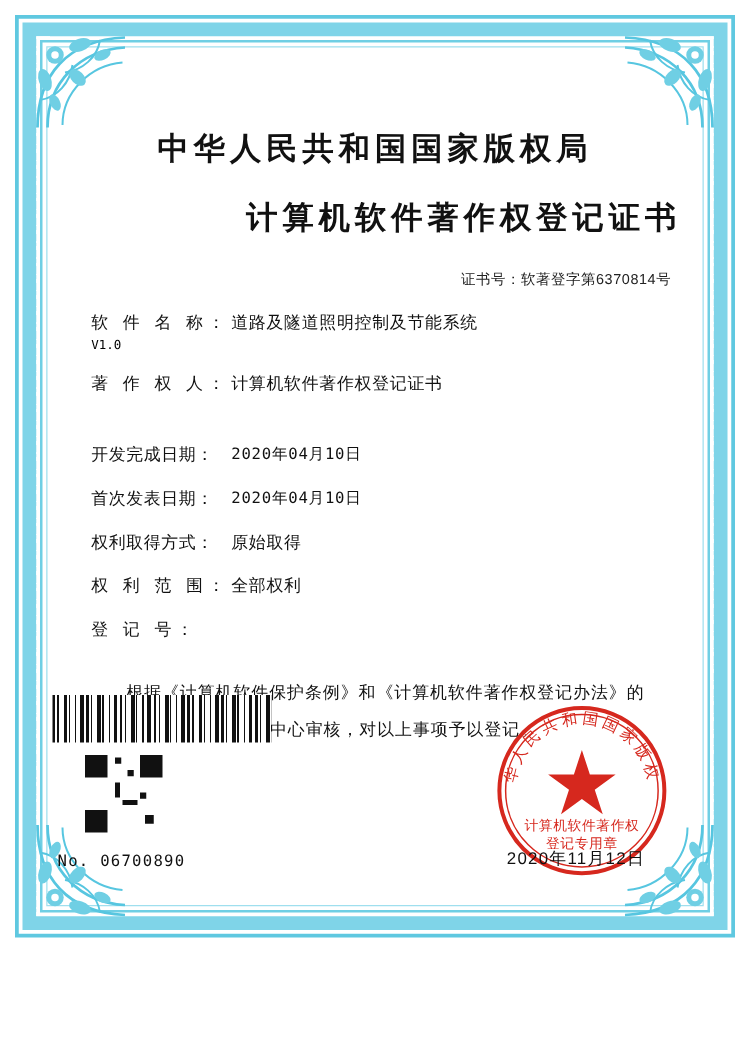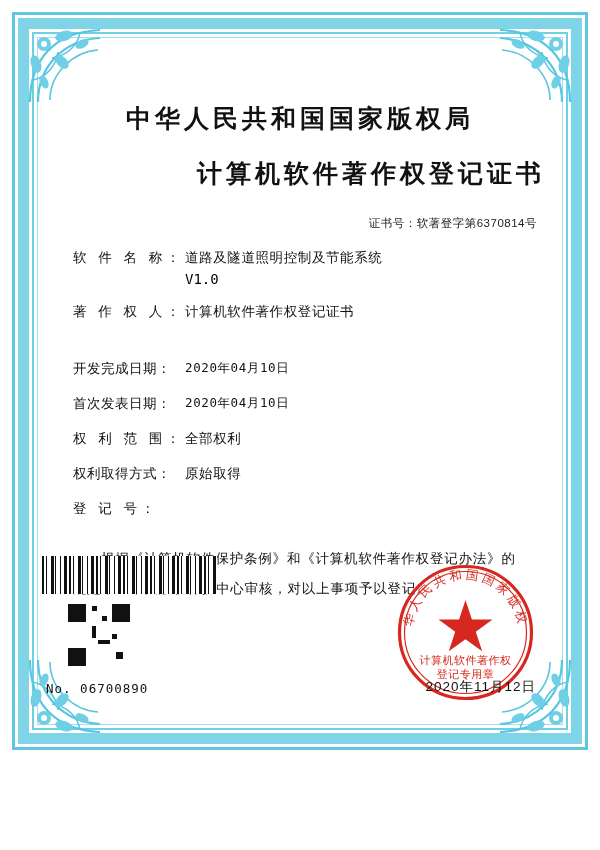--- a/index.html
+++ b/index.html
@@ -135,23 +135,22 @@
   .field-label.wide { letter-spacing: 0.5px; }
   .field-value {
     flex: 1;
     letter-spacing: 0.6px;
   }
   .field-value.mono {
     font-family: "DejaVu Sans Mono", "Liberation Mono", monospace;
     font-size: 12.5px;
   }
   .sub-value {
-    margin-left: 112px;
     font-family: "DejaVu Sans Mono", "Liberation Mono", monospace;
-    font-size: 14px;
+    font-size: 10px;
     margin-bottom: 16px;
     margin-top: 4px;
   }
 
   .gap-lg { height: 22px; }
 
   .statement {
     margin-top: 26px;
     padding-left: 18px;
     padding-right: 14px;
@@ -205,21 +204,21 @@
     position: absolute;
     left: 46px;
     bottom: 66px;
     font-size: 12.5px;
     font-family: "DejaVu Sans Mono", "Liberation Mono", monospace;
     color: #111;
     letter-spacing: 1px;
   }
   .issue-date {
     position: absolute;
-    right: 64px;
+    right: 84px;
     bottom: 66px;
     font-size: 13.5px;
     color: #111;
     letter-spacing: 1px;
   }
 
   
   .seal {
     position: absolute;
     right: 62px;
@@ -348,27 +347,27 @@
         <div class="field-label wide">开发完成日期：</div>
         <div class="field-value mono">2020年04月10日</div>
       </div>
 
       <div class="field-row">
         <div class="field-label wide">首次发表日期：</div>
         <div class="field-value mono">2020年04月10日</div>
       </div>
 
       <div class="field-row">
+        <div class="field-label wide">权利取得方式：</div>
+        <div class="field-value">原始取得</div>
+      </div>
+
+      <div class="field-row">
         <div class="field-label">权 利 范 围：</div>
         <div class="field-value">全部权利</div>
-      </div>
-
-      <div class="field-row">
-        <div class="field-label wide">权利取得方式：</div>
-        <div class="field-value">原始取得</div>
       </div>
 
       <div class="field-row">
         <div class="field-label">登 记 号：</div>
       </div>
 
     </div>
 
     <div class="statement">
       <p class="indent">根据《计算机软件保护条例》和《计算机软件著作权登记办法》的</p>

